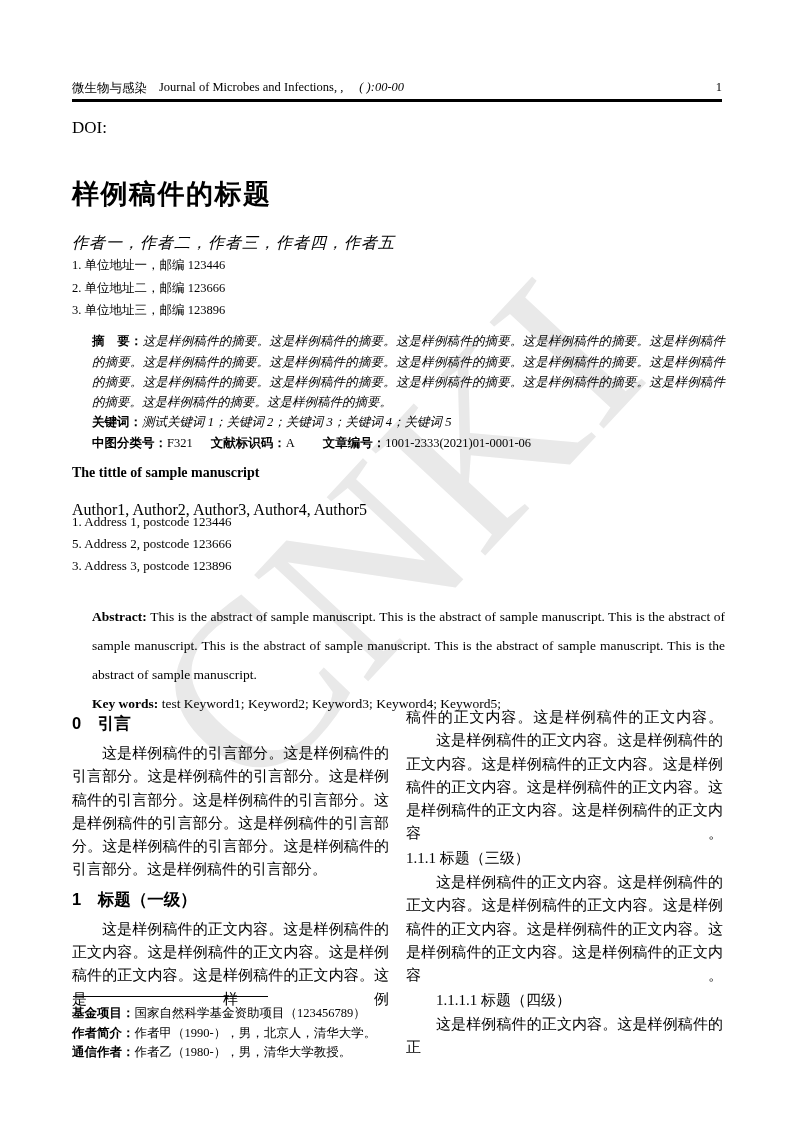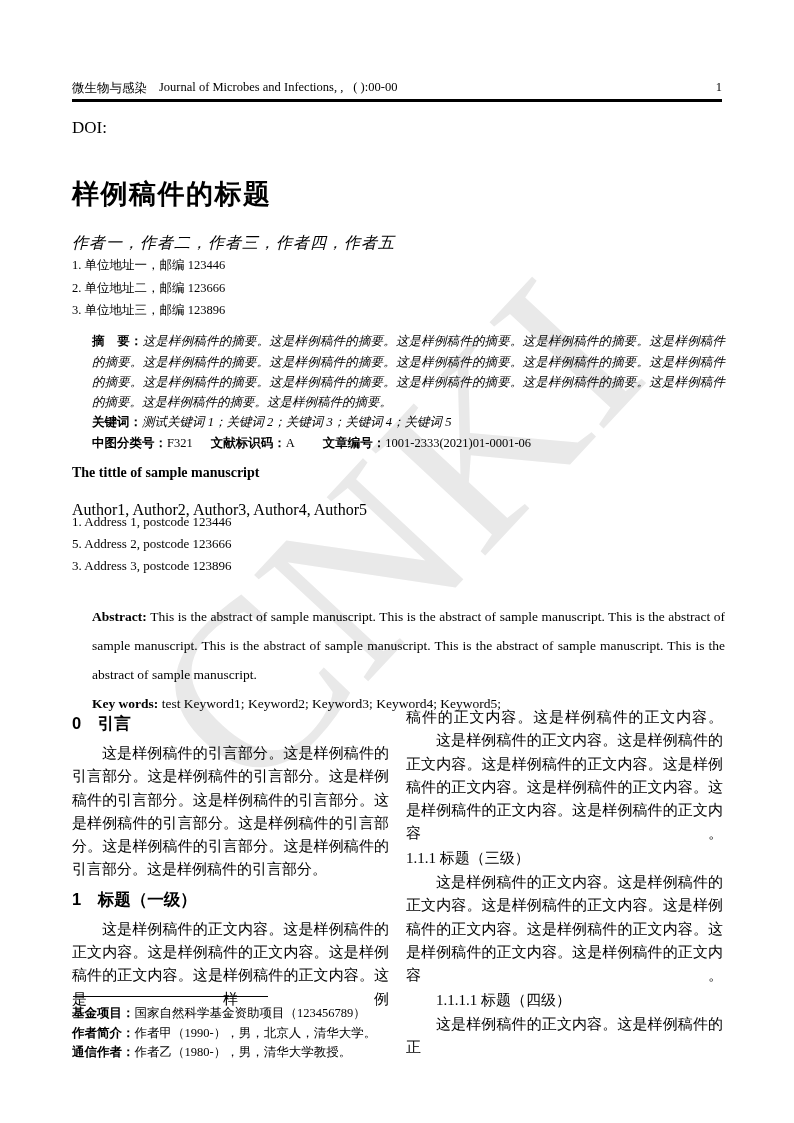--- a/index.html
+++ b/index.html
@@ -15,21 +15,21 @@
     left:75px; top:415px; width:640px; height:240px; z-index:0;
     text-align:center; line-height:240px;
     font-family:"Liberation Serif", serif; font-size:238px; font-weight:normal;
     color:#e9e9e9; transform:rotate(-47deg); user-select:none; white-space:nowrap;
   }
 
   
   .header { left:72px; top:80px; width:650px; font-size:12.5px; display:flex; }
   .header .jcn { font-size:12.5px;font-family:Liberation Mono, monospace; }
   .header .jen { margin-left:12px; }
-  .header .jiss { margin-left:10px; }
+  .header .jiss { margin-left:16px;font-style:italic; }
   .header .pageno { margin-left:auto; }
   .header-rule { left:72px; top:99px; width:650px; height:3px; background:#000; }
 
   .doi { left:72px; top:118px; font-size:17px; }
 
   
   .cn-title { left:72px; top:176px; margin:0; font-family:"Liberation Sans",sans-serif;
               font-weight:bold; font-size:27px; letter-spacing:1.5px; }
   .kai { font-style:italic; }
   .cn-authors { left:72px; top:233px; font-size:16px; letter-spacing:1px;font-style:italic; }

